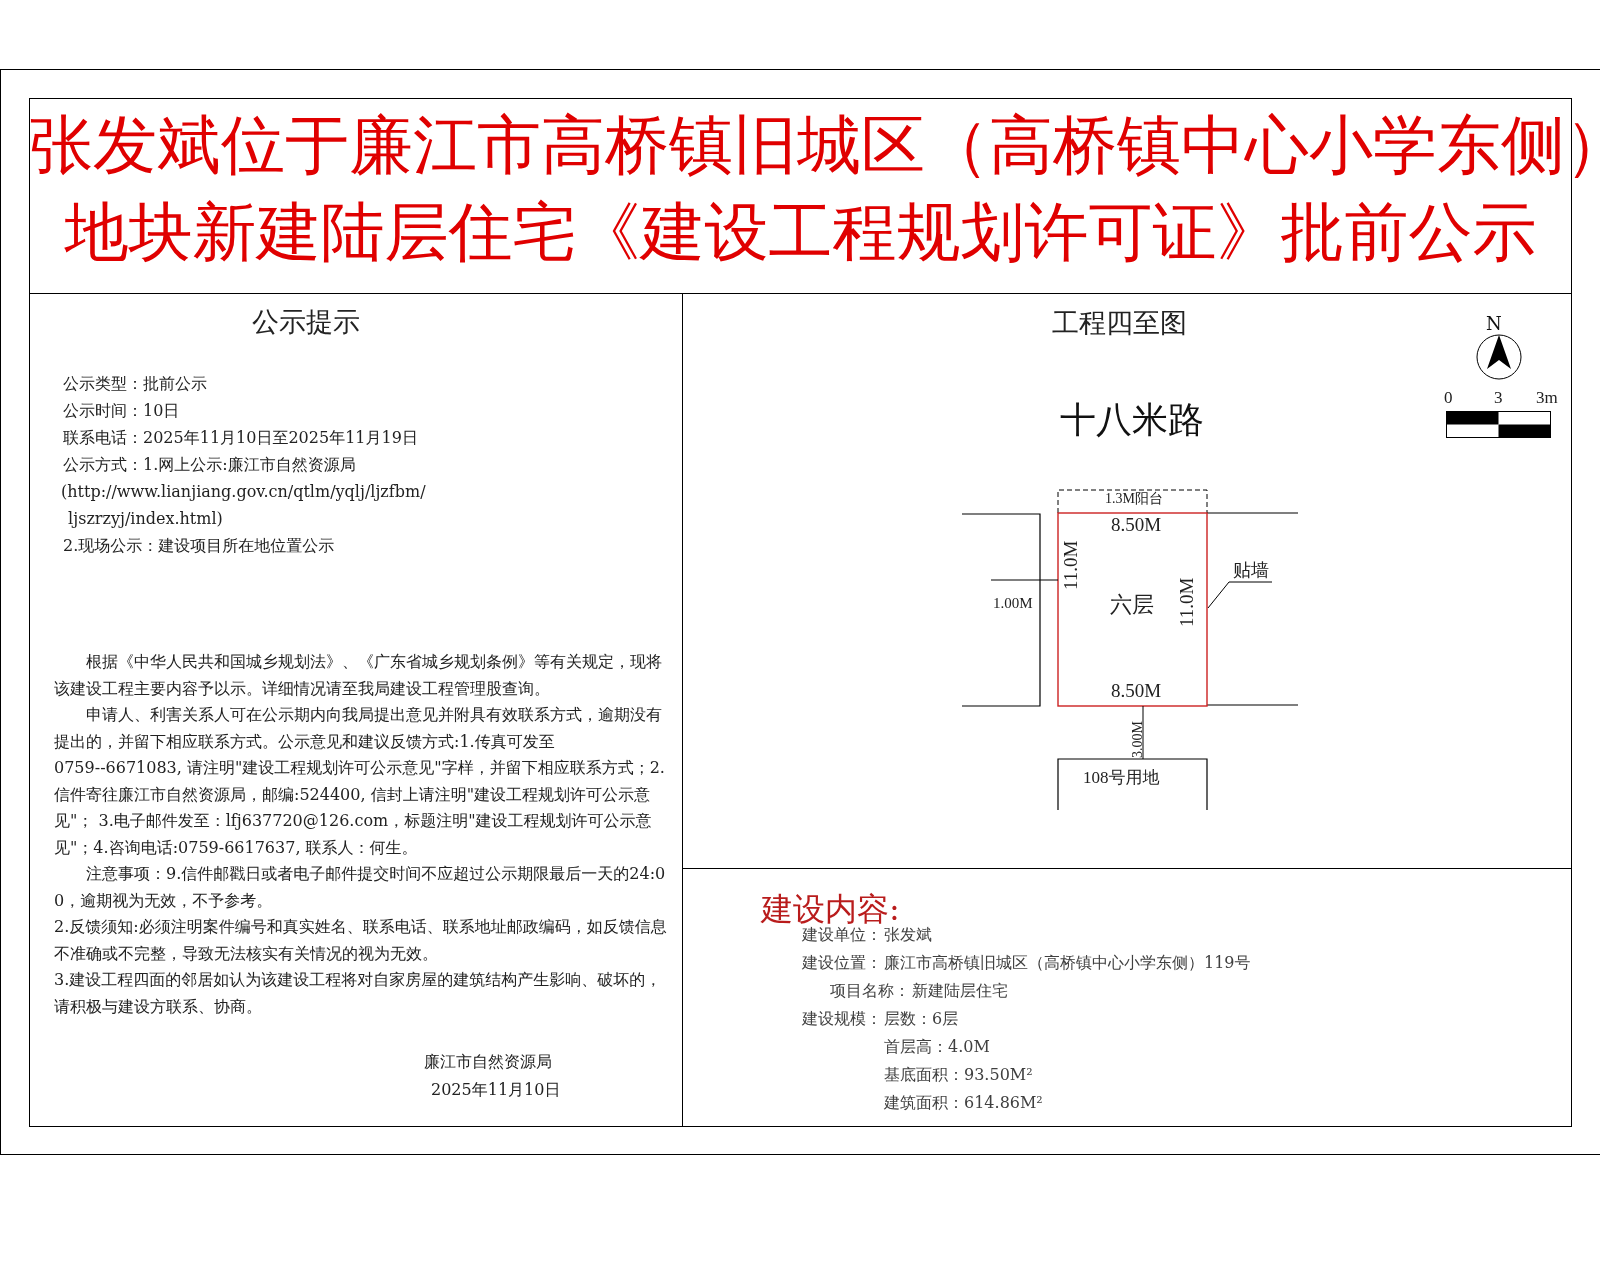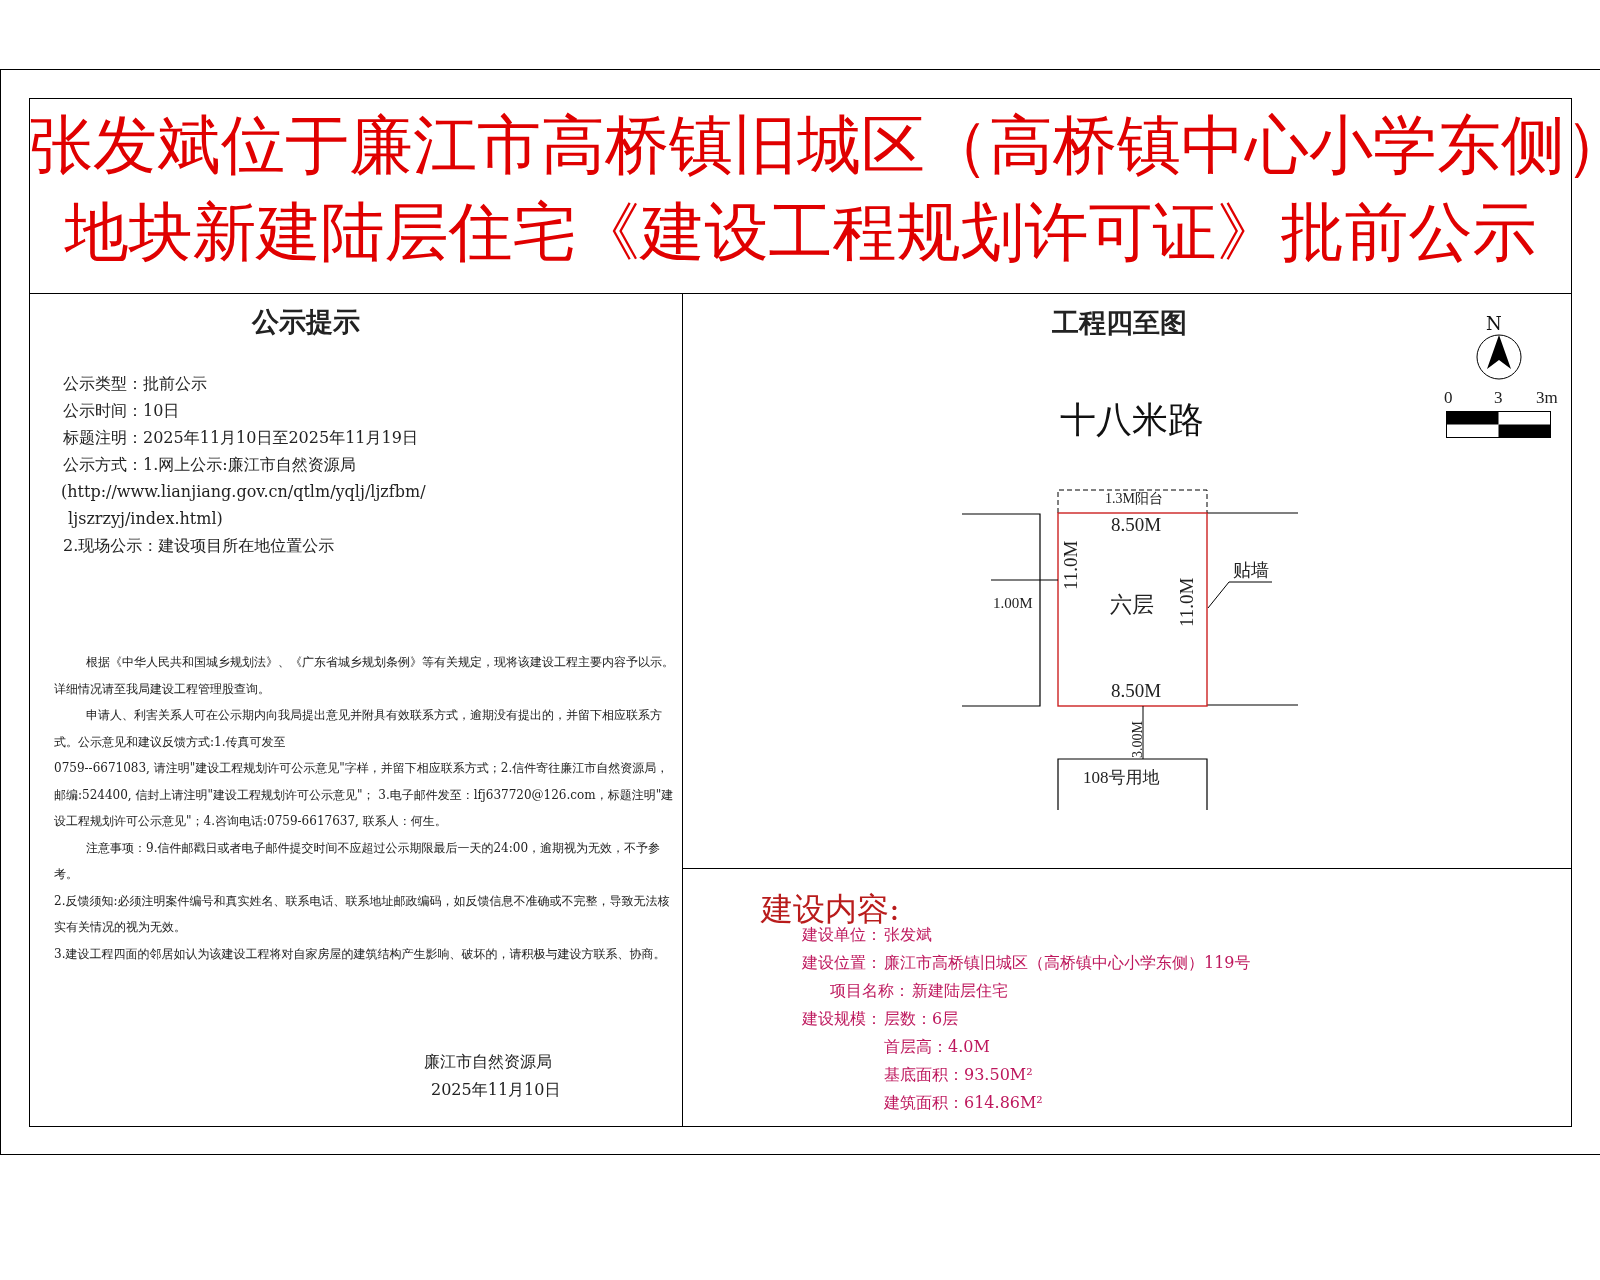--- a/index.html
+++ b/index.html
@@ -3,48 +3,48 @@
 <meta charset="utf-8">
 <style>
   html, body { margin:0; padding:0; background:#fff; }
   body { width:1600px; height:1280px; position:relative; overflow:hidden; font-family:"DejaVu Serif","Liberation Serif",serif; color:#111; }
   .abs { position:absolute; }
   .outer { left:0; top:69px; width:1610px; height:1086px; border:1.5px solid #000; box-sizing:border-box; }
   .inner { left:29px; top:98px; width:1543px; height:1029px; border:1.5px solid #000; box-sizing:border-box; }
   .hline { height:0; border-top:1.5px solid #000; }
   .vline { width:0; border-left:1.5px solid #000; }
   .title { left:29px; width:1543px; text-align:center; color:#e00000; font-size:64px; line-height:1; white-space:nowrap; letter-spacing:0px; font-family:"DejaVu Serif","Liberation Serif",serif; }
-  .sec-title { font-size:27px; color:#222;font-weight:bold; }
+  .sec-title { font-size:27px; color:#222; }
   .txt { font-size:16px; line-height:27px; color:#222; white-space:nowrap; }
-  .para { left:54px; width:622px; font-size:12px; line-height:26.5px; color:#222; white-space:normal; word-break:break-all; }
+  .para { left:54px; width:622px; font-size:16px; line-height:26.5px; color:#222; white-space:normal; word-break:break-all; }
   .para p { margin:0; }
   .indent { text-indent:32px; }
   .road { font-size:36px; color:#111; }
   .lbl { font-size:16px; color:#222; white-space:nowrap; font-family:"Liberation Serif","DejaVu Serif",serif; }
-  .cont-row { position:absolute; font-size:16px; color:#be185d; white-space:nowrap; }
+  .cont-row { position:absolute; font-size:16px; color:#404040; white-space:nowrap; }
   .cont-key { display:inline-block; width:82px; }
 </style>
 </head>
 <body>
 
 <div class="abs outer"></div>
 <div class="abs inner"></div>
 <div class="abs hline" style="left:29px;top:293px;width:1543px;"></div>
 <div class="abs vline" style="left:682px;top:293px;height:833px;"></div>
 <div class="abs hline" style="left:682px;top:868px;width:890px;"></div>
 
 <div class="abs title" style="top:113px;">张发斌位于廉江市高桥镇旧城区（高桥镇中心小学东侧）119号</div>
 <div class="abs title" style="top:200px;">地块新建陆层住宅《建设工程规划许可证》批前公示</div>
 
 <div class="abs sec-title" style="left:252px;top:304px;">公示提示</div>
 
 <div class="abs" style="left:54px;top:370px;margin-left:9px;">
   <div class="txt">公示类型：批前公示</div>
   <div class="txt">公示时间：10日</div>
-  <div class="txt">标题注明：2025年11月10日至2025年11月19日</div>
+  <div class="txt">联系电话：2025年11月10日至2025年11月19日</div>
   <div class="txt">公示方式：1.网上公示:廉江市自然资源局</div>
   <div class="txt" style="margin-left:-2px;">(http://www.lianjiang.gov.cn/qtlm/yqlj/ljzfbm/</div>
   <div class="txt" style="white-space:pre;"> ljszrzyj/index.html)</div>
   <div class="txt">2.现场公示：建设项目所在地位置公示</div>
 </div>
 
 <div class="abs para" style="top:649px;">
   <p class="indent">根据《中华人民共和国城乡规划法》、《广东省城乡规划条例》等有关规定，现将该建设工程主要内容予以示。详细情况请至我局建设工程管理股查询。</p>
   <p class="indent">申请人、利害关系人可在公示期内向我局提出意见并附具有效联系方式，逾期没有提出的，并留下相应联系方式。公示意见和建议反馈方式:1.传真可发至</p>
   <p>0759--6671083, 请注明"建设工程规划许可公示意见"字样，并留下相应联系方式；2.信件寄往廉江市自然资源局，邮编:524400, 信封上请注明"建设工程规划许可公示意见"； 3.电子邮件发至：lfj637720@126.com，标题注明"建设工程规划许可公示意见"；4.咨询电话:0759-6617637, 联系人：何生。</p>

